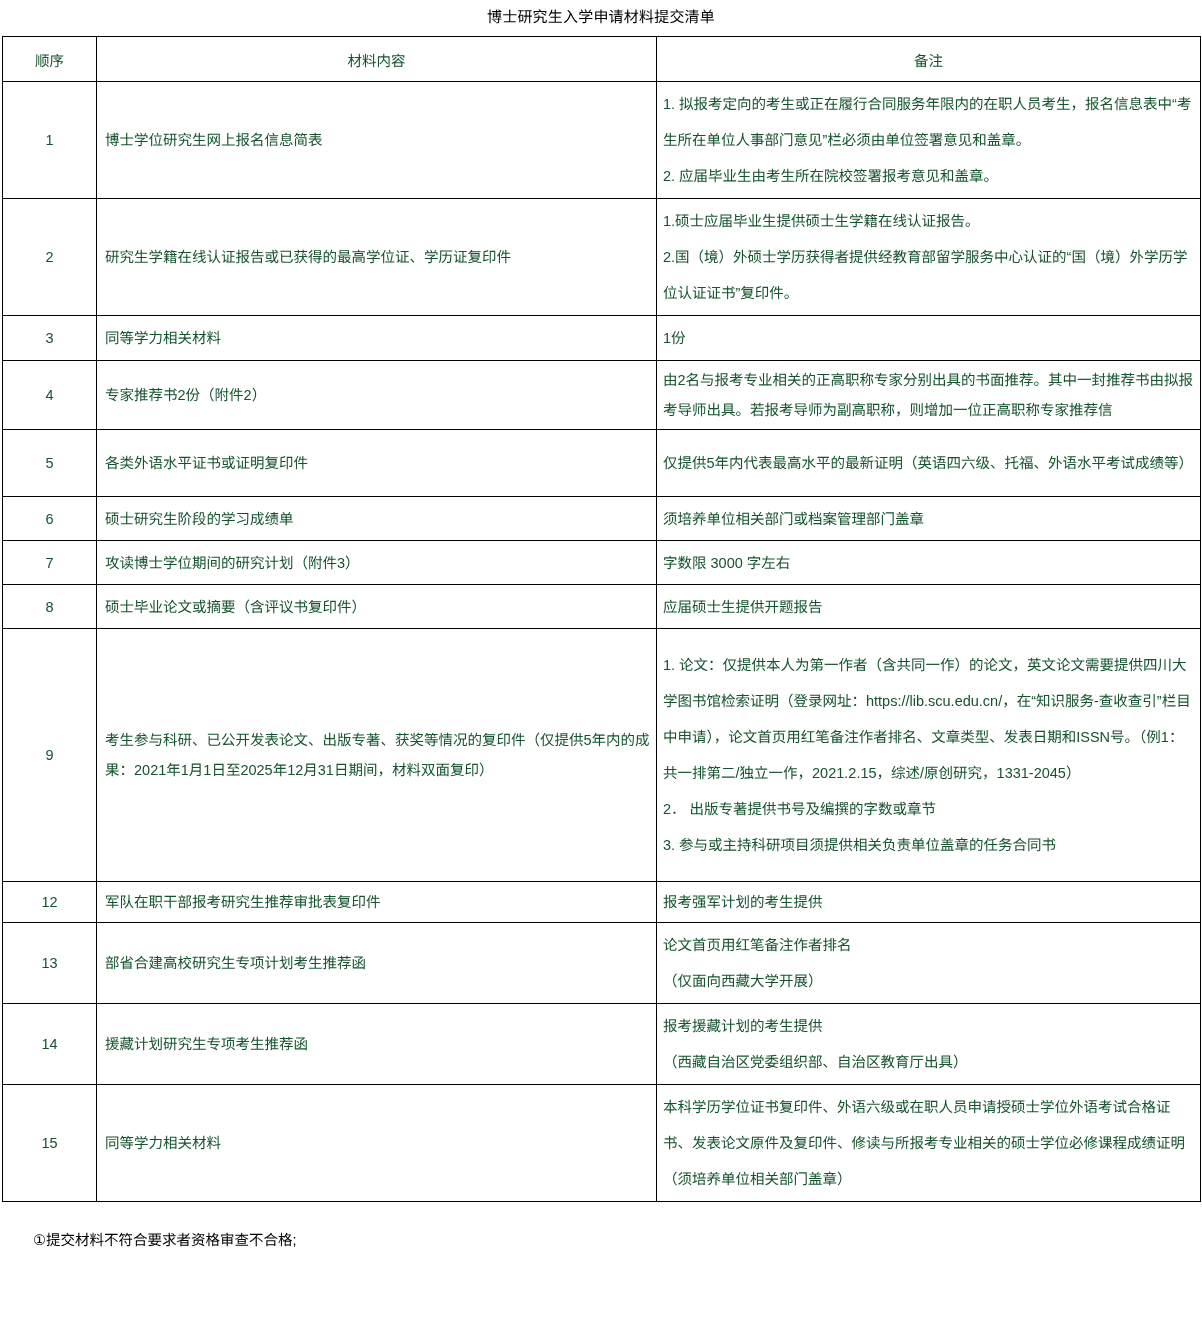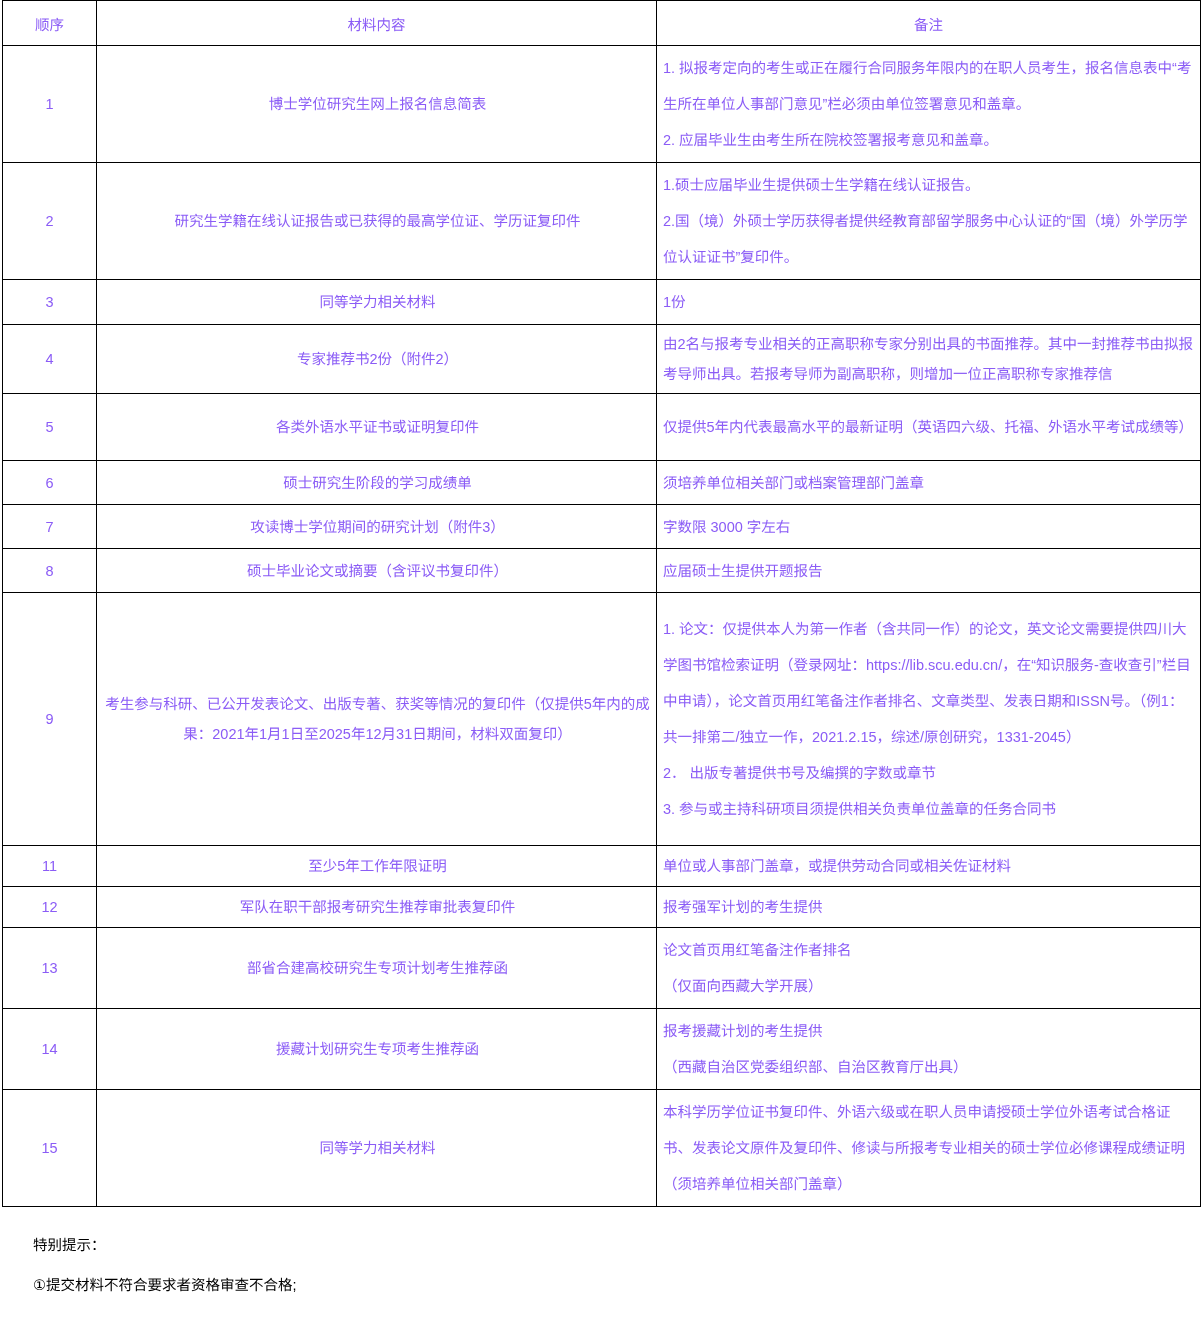--- a/index.html
+++ b/index.html
@@ -40,21 +40,21 @@
     width: 1198px;
     margin-left: 2px;
     table-layout: fixed;
   }
   table.checklist td,
   table.checklist th {
     border: 1px solid #000000;
     vertical-align: middle;
     font-weight: normal;
     font-size: 14.5px;
-    color: #8b5cf6;
+    color: #14532d;
   }
 
   col.c-seq   { width: 94px;  }
   col.c-mat   { width: 560px; }
   col.c-note  { width: 544px; }
 
   
   tr.head-row td { height: 42px; }
   .head-cell {
     text-align: center;
@@ -64,21 +64,21 @@
   
   td.seq {
     text-align: center;
     font-size: 14.5px;
   }
 
   
   td.mat {
     padding: 4px 6px 4px 8px;
     line-height: 30px;
-    text-align: center;
+    text-align: left;
   }
 
   
   td.note {
     padding: 4px 6px 4px 6px;
     line-height: 36px;
     text-align: left;
   }
   td.note.tight { line-height: 30px; }
 
@@ -108,20 +108,21 @@
     font-size: 14.5px;
     line-height: 40px;
   }
   .footer-notes .fn-line { display: block; }
 </style>
 </head>
 <body>
 
 <div class="page">
 
+  <div class="doc-title">博士研究生入学申请材料提交清单</div>
 
   <table class="checklist">
     <colgroup>
       <col class="c-seq">
       <col class="c-mat">
       <col class="c-note">
     </colgroup>
     <tbody>
 
       <tr class="head-row">
@@ -200,27 +201,20 @@
         <td class="seq">9</td>
         <td class="mat">考生参与科研、已公开发表论文、出版专著、获奖等情况的复印件（仅提供5年内的成果：2021年1月1日至2025年12月31日期间，材料双面复印）</td>
         <td class="note">
           <span class="note-line">1. 论文：仅提供本人为第一作者（含共同一作）的论文，英文论文需要提供四川大学图书馆检索证明（登录网址：https://lib.scu.edu.cn/，在“知识服务-查收查引”栏目中申请），论文首页用红笔备注作者排名、文章类型、发表日期和ISSN号。（例1：共一排第二/独立一作，2021.2.15，综述/原创研究，1331-2045）</span>
           <span class="note-line">2． 出版专著提供书号及编撰的字数或章节</span>
           <span class="note-line">3. 参与或主持科研项目须提供相关负责单位盖章的任务合同书</span>
         </td>
       </tr>
 
 
-      <tr class="h-r11">
-        <td class="seq">11</td>
-        <td class="mat">至少5年工作年限证明</td>
-        <td class="note tight">
-          <span class="note-line">单位或人事部门盖章，或提供劳动合同或相关佐证材料</span>
-        </td>
-      </tr>
 
       <tr class="h-r12">
         <td class="seq">12</td>
         <td class="mat">军队在职干部报考研究生推荐审批表复印件</td>
         <td class="note tight">
           <span class="note-line">报考强军计划的考生提供</span>
         </td>
       </tr>
 
       <tr class="h-r13">
@@ -246,17 +240,16 @@
         <td class="mat">同等学力相关材料</td>
         <td class="note">
           <span class="note-line">本科学历学位证书复印件、外语六级或在职人员申请授硕士学位外语考试合格证书、发表论文原件及复印件、修读与所报考专业相关的硕士学位必修课程成绩证明（须培养单位相关部门盖章）</span>
         </td>
       </tr>
 
     </tbody>
   </table>
 
   <div class="footer-notes">
-    <span class="fn-line">特别提示：</span>
     <span class="fn-line">①提交材料不符合要求者资格审查不合格;</span>
   </div>
 
 </div>
 
 </body></html>

